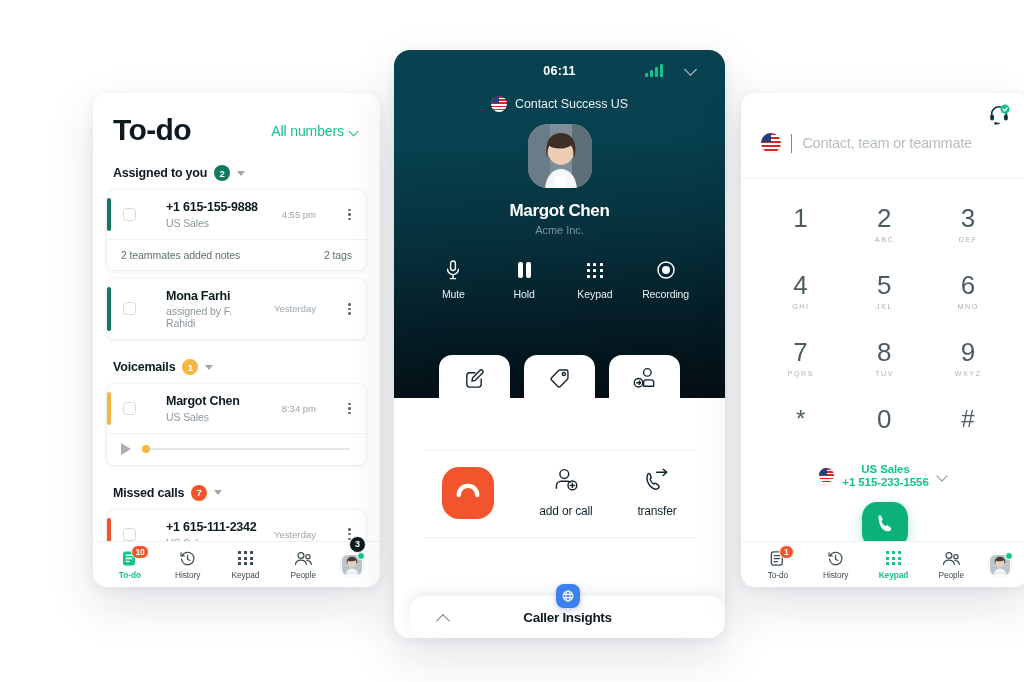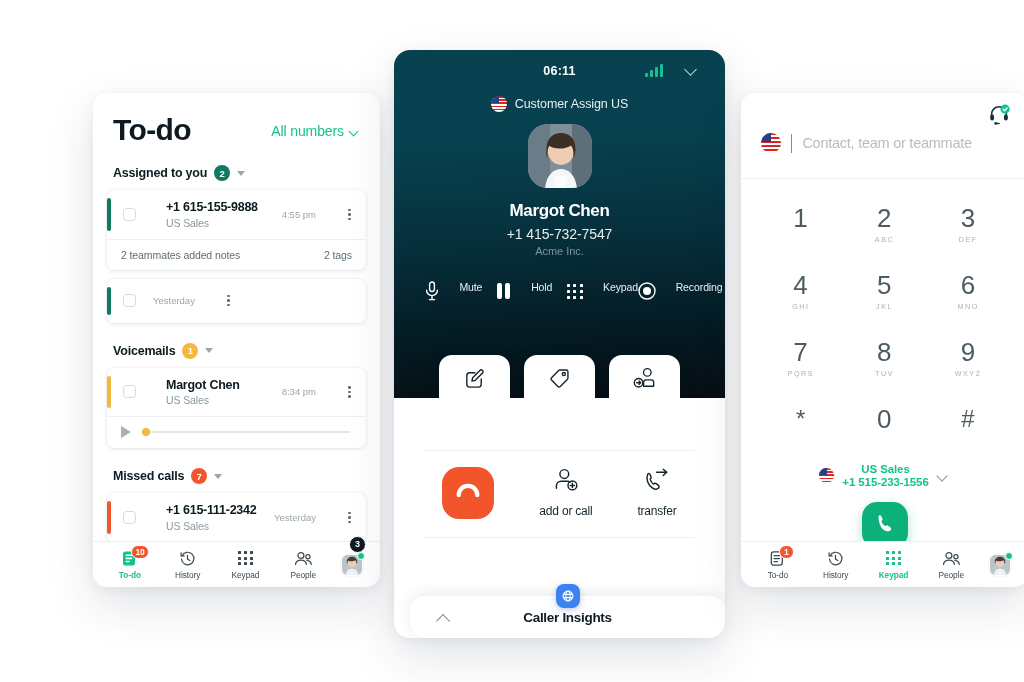--- a/index.html
+++ b/index.html
@@ -134,21 +134,21 @@
 
   .cp-avatar {
     width:64px; height:64px; margin:12px auto 0 auto; border-radius:20px; overflow:hidden;
     background:#6d7f8b; position:relative;
   }
   .cp-name { text-align:center; font-size:17px; font-weight:bold; color:#fff; margin-top:13px; letter-spacing:-.35px; }
   .cp-phone { text-align:center; font-size:14px; color:#e8eff1; margin-top:5px; letter-spacing:-.1px; }
   .cp-org { text-align:center; font-size:11px; color:#7d949c; margin-top:3px; letter-spacing:-.05px; }
 
   .cp-actions { display:flex; justify-content:space-around; padding:0 24px; margin-top:24px; }
-  .cp-act { display:flex; flex-direction:row; align-items:flex-start; gap:20px; width:56px; }
+  .cp-act { display:flex; flex-direction:column; align-items:center; gap:8px; width:56px; }
   .cp-act-lbl { font-size:10.5px; color:#e9f0f2; letter-spacing:-.1px; }
   .ico-w { height:20px; display:flex; align-items:center; justify-content:center; }
 
   .cp-cards { display:flex; justify-content:center; gap:14px; position:absolute; left:0; right:0; top:305px; }
   .cp-card {
     width:71px; height:72px; background:#fff; border-radius:13px;
     display:flex; flex-direction:column; align-items:center; justify-content:center; gap:9px;
     box-shadow:0 6px 18px rgba(10,30,45,.16), 0 1px 4px rgba(10,30,45,.08);
   }
   .cp-card-lbl { font-size:11.5px; color:#13242c; letter-spacing:-.2px; }
@@ -252,20 +252,24 @@
     <div class="tcard-sub">
       <span>2 teammates added notes</span>
       <span>2 tags</span>
     </div>
   </div>
 
   <div class="tcard">
     <div class="tcard-row">
       <span class="stripe stripe-green"></span>
       <span class="cbox"></span>
+      <div class="tinfo">
+        <div class="t1">Mona Farhi</div>
+        <div class="t2">assigned by F. Rahidi</div>
+      </div>
       <div class="ttime">Yesterday</div>
       <div class="kebab">
           <i></i>
           <i></i>
           <i></i>
         </div>
     </div>
   </div>
 
   <div class="sec-head">
@@ -404,37 +408,36 @@
           <i style="height:13px"></i>
       </span>
       <span class="cp-chev"></span>
     </div>
 
     <div class="cp-team">
       <span class="flag round">
         <span class="stripes"></span>
           <span class="canton" style="width:8px;height:7px"></span>
       </span>
-      <span>Customer Assign US</span>
+      <span>Contact Success US</span>
     </div>
 
     <div class="cp-avatar">
       <svg width="100%" height="100%" viewBox="0 0 64 64">
         <rect width="64" height="64" fill="#7e8f99"></rect>
         <rect x="0" y="0" width="22" height="64" fill="#6a7c87"></rect>
         <rect x="44" y="0" width="20" height="64" fill="#5e6f7a"></rect>
         <ellipse cx="33" cy="26" rx="13.5" ry="15" fill="#edcdb3"></ellipse>
         <path d="M17 64c1.5-13 8.5-19 16-19s14.5 6 16 19z" fill="#f4f6f7"></path>
         <path d="M18.5 25c0-10.5 6.5-16 14.5-16s14.5 5.5 14.5 16c0 4-1 7.5-2.2 9 .6-6.5-.4-11-2.6-12.6-3.8 3.6-16.8 4.6-21.4.4-1.6 2.8-2.4 7.2-1.8 12.2-1-1.5-1.6-5-1-9z" fill="#3d2e26"></path>
         <path d="M26 52h14l-3 12h-8z" fill="#fdfdfd"></path>
       </svg>
     </div>
 
     <div class="cp-name">Margot Chen</div>
-    <div class="cp-phone">+1 415-732-7547</div>
     <div class="cp-org">Acme Inc.</div>
 
     <div class="cp-actions">
       <div class="cp-act">
         <span class="ico-w">
           <svg width="14" height="20" viewBox="0 0 14 20" fill="none" stroke="#fff" stroke-width="1.4" stroke-linecap="round">
             <rect x="4.6" y="1" width="4.8" height="9.5" rx="2.4"></rect>
             <path d="M1.6 9.2a5.4 5.4 0 0 0 10.8 0"></path>
             <path d="M7 14.6V18"></path>
               <path d="M4.4 18.6h5.2"></path>

